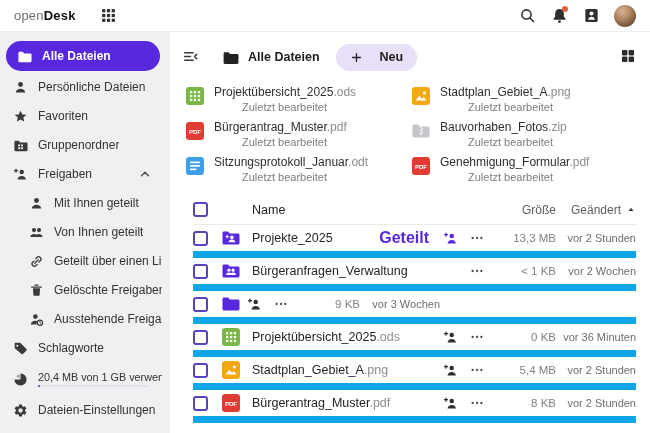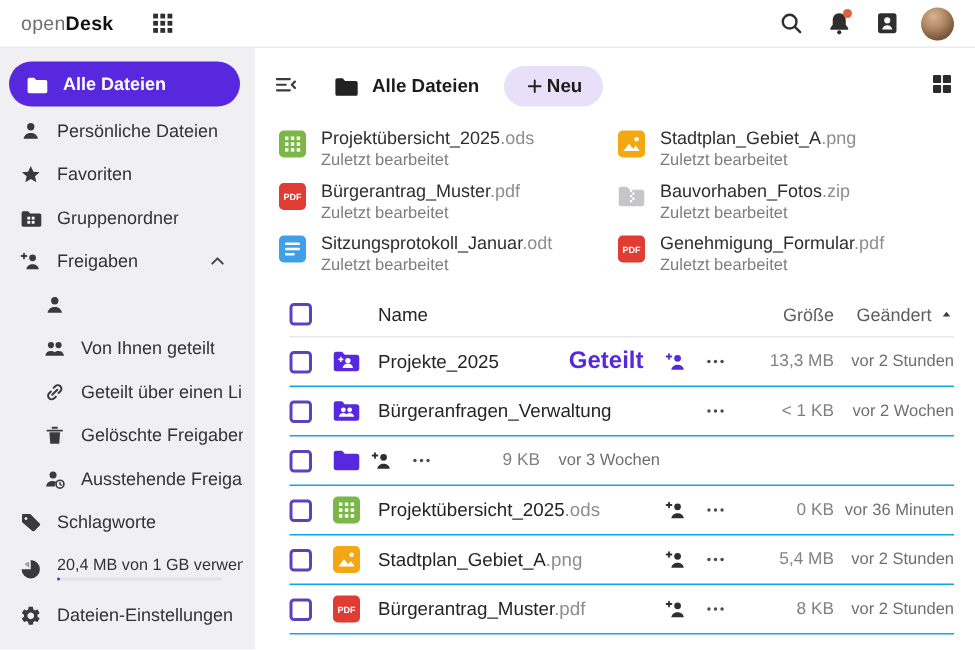--- a/index.html
+++ b/index.html
@@ -40,44 +40,44 @@
 
   
   .content { position:absolute; top:32px; left:170px; right:0; bottom:0; background:#fff; }
   .content-header { display:flex; align-items:center; height:30px; margin-top:10px; padding:0 12px; }
   .toggle-btn { width:18px; height:18px; color:#3a3a3a; cursor:pointer; margin-right:22px; display:flex; }
   .toggle-btn svg { width:17px; height:17px; }
   .crumb { display:flex; align-items:center; gap:9px; cursor:pointer; }
   .crumb-icon { width:17px; height:17px; color:#222; display:flex; }
   .crumb-icon svg { width:17px; height:17px; }
   .crumb-label { font-size:12.5px; font-weight:700; color:#1d1d1d; }
-  .new-btn { display:flex; align-items:center; gap:2px; height:27px; padding:0 14px; margin-left:16px;
+  .new-btn { display:flex; align-items:center; gap:17px; height:27px; padding:0 14px; margin-left:16px;
              background:var(--c-primary-light,#e7e0f8); border:none; border-radius:14px; cursor:pointer;
              font-family:inherit; font-size:12.5px; font-weight:600; color:#1c1c1c; }
   .new-btn .p-icon { width:13px; height:13px; color:#222; display:flex; }
   .new-btn .p-icon svg { width:13px; height:13px; }
   .view-btn { margin-left:auto; width:18px; height:18px; color:#2c2c2c; cursor:pointer; display:flex; }
   .view-btn svg { width:16px; height:16px; }
 
   
   .recent-grid { display:grid; grid-auto-flow:column; grid-template-rows:repeat(3,32px); grid-template-columns:226px auto;
                  row-gap:3px; margin:13px 0 6px 15px; }
   .recent-item { display:flex; align-items:flex-start; gap:9px; cursor:pointer; }
   .f-icon { width:20px; height:20px; flex:0 0 20px; display:flex; }
   .f-icon svg { width:20px; height:20px; }
   .recent-item .f-icon { margin-top:1px; }
   .recent-name { font-size:12px; color:#2e2e2e; white-space:nowrap; line-height:1.25; }
   .recent-name .ext { color:#8d8d8d; }
-  .recent-sub { font-size:11px; color:#7d7d7d; line-height:1.3; }
+  .recent-sub { font-size:11px; color:#7d7d7d; line-height:1.3;margin-left:28px; }
 
   
   .file-table { margin-top:8px; padding:0 14px 0 23px; }
   .trow { display:flex; align-items:center; }
   .thead { height:30px; border-bottom:1px solid #e9e9e9; font-size:12px; color:#5c5c5c; }
-  .frow { height:33px; border-bottom:1px solid #0ea5e9; cursor:pointer; }
+  .frow { height:33px; border-bottom:7px solid #0ea5e9; cursor:pointer; }
   .cbx { width:15px; height:15px; flex:0 0 15px; border:2px solid var(--c-checkbox,#5b43bf); border-radius:3px; background:#fff; cursor:pointer; }
   .icon-slot { width:22px; flex:0 0 22px; margin-left:12px; display:flex; justify-content:center; }
   .icon-slot svg { width:20px; height:20px; }
   .name-col { flex:1 1 auto; margin-left:10px; font-size:12.5px; color:#252525; white-space:nowrap; overflow:hidden; }
   .name-col .ext { color:#8d8d8d; }
   .shared-label { font-size:16px; font-weight:600; color:var(--c-primary,#5728dd); margin-right:9px; cursor:pointer; }
   .share-slot { width:24px; flex:0 0 24px; display:flex; justify-content:center; cursor:pointer; }
   .share-slot svg { width:15px; height:15px; }
   .share-slot.purple { color:var(--c-primary,#5728dd); }
   .share-slot.dark { color:#2f2f2f; }
@@ -193,20 +193,21 @@
           </svg>
         </span>
       </div>
       <div class="side-item  indent ">
      <span class="s-icon">
           <svg viewBox="0 0 16 16">
             <circle cx="8" cy="4.8" r="2.6" fill="currentColor"></circle>
             <path fill="currentColor" d="M2.9 13.4c.5-2.9 2.6-4.1 5.1-4.1s4.6 1.2 5.1 4.1z"></path>
           </svg>
         </span>
+   <span class="s-label">Mit Ihnen geteilt</span>
       </div>
       <div class="side-item  indent ">
      <span class="s-icon">
           <svg viewBox="0 0 16 16">
             <circle cx="5.3" cy="5.4" r="2.2" fill="currentColor"></circle>
             <circle cx="10.7" cy="5.4" r="2.2" fill="currentColor"></circle>
             <path fill="currentColor" d="M1.3 12.9c.4-2.3 1.9-3.3 3.9-3.3 1.1 0 2 .3 2.7.9.7-.6 1.6-.9 2.7-.9 2 0 3.6 1 4 3.3z"></path>
           </svg>
         </span>
    <span class="s-label">Von Ihnen geteilt</span>

